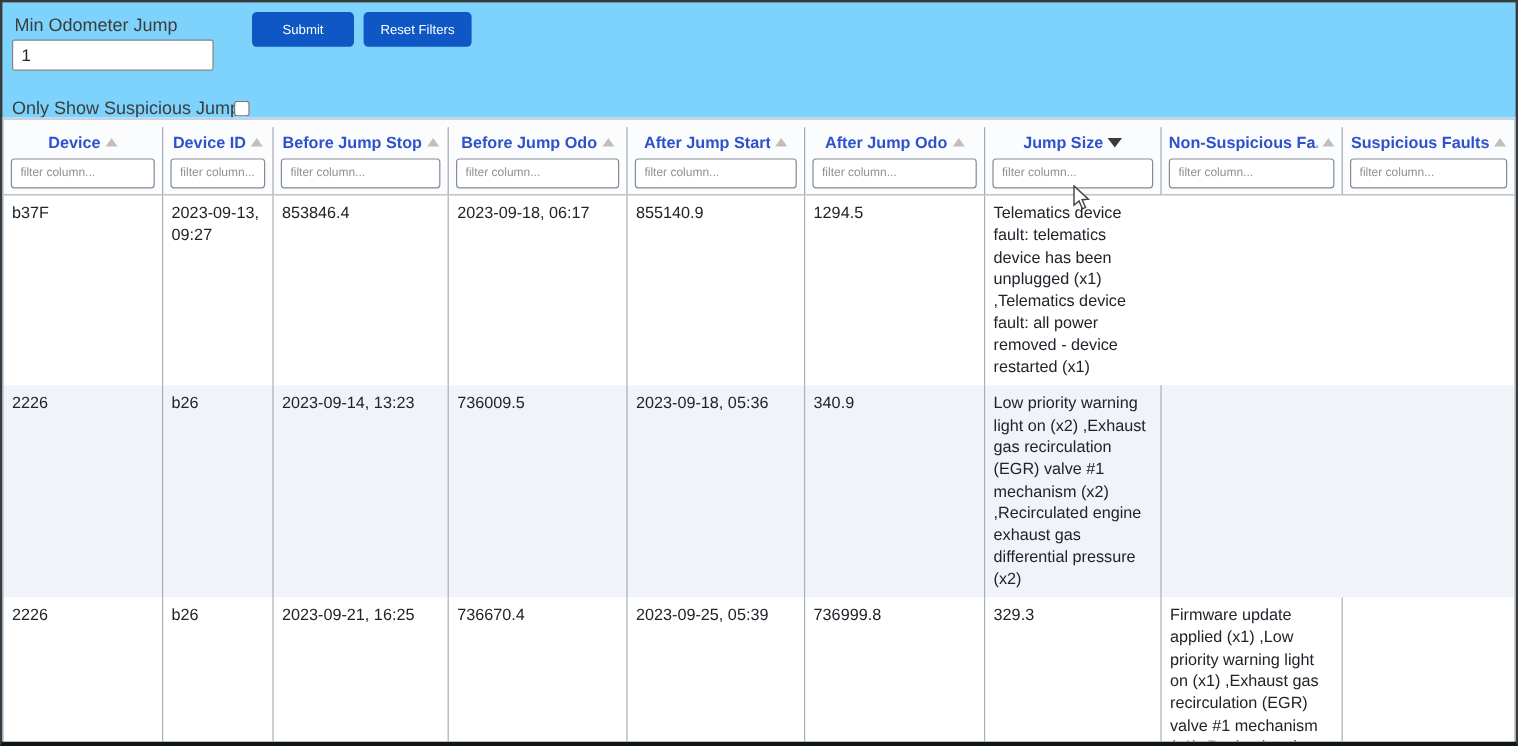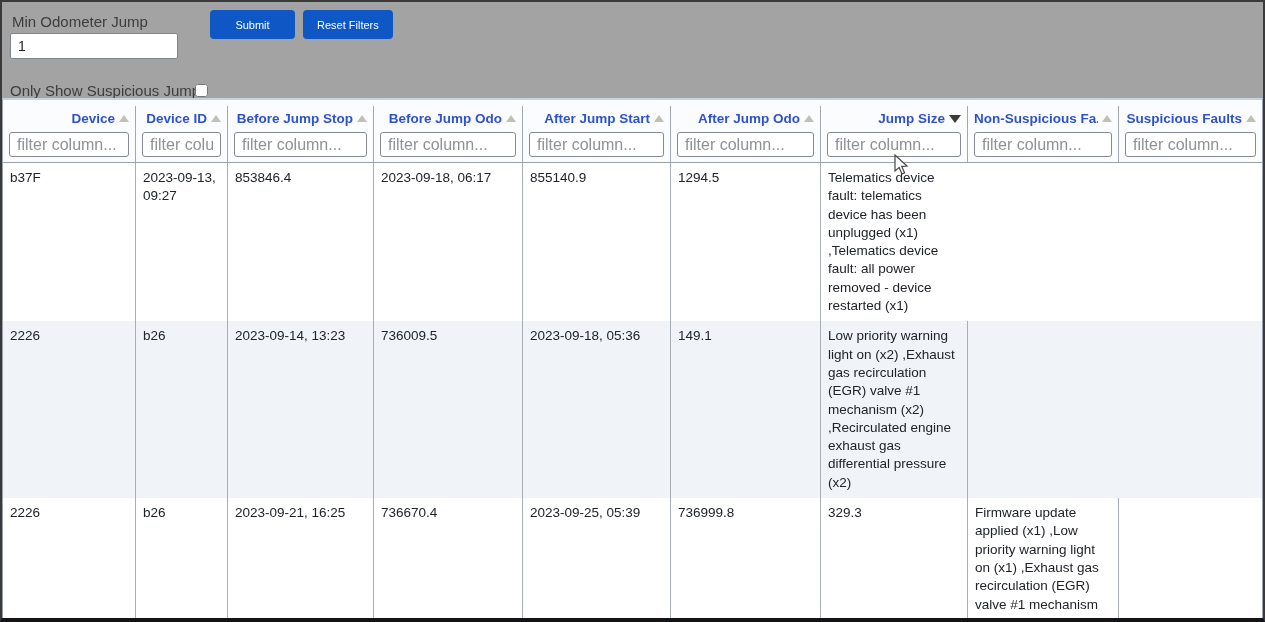--- a/index.html
+++ b/index.html
@@ -3,21 +3,21 @@
 <meta charset="utf-8">
 <style>
   * { box-sizing: border-box; margin: 0; padding: 0; }
   html, body { background:#e8e8e8; }
   body { font-family: "Liberation Sans", sans-serif; }
 
   .page {
     position: relative;
     width: 1265px;
     height: 622px;
-    background: #a3a3a3;
+    background: #7dd3fc;
     border: 2px solid #3a3a3a;
     border-bottom: 4px solid #141414;
     overflow: hidden;
   }
 
   
   .min-jump-label {
     position: absolute; left: 10px; top: 11px;
     font-size: 15px; color: #3d3d3d;
   }
@@ -66,21 +66,21 @@
     background: #fbfcfe;
     padding-top: 6px;
   }
   .hcell {
     border-right: 1px solid #a2a8b0;
     padding: 2px 6px 5px 6px;
     overflow: hidden;
   }
   .hcell:last-child { border-right: none; }
   .hlabel-row {
-    display: flex; align-items: center; justify-content: flex-end;
+    display: flex; align-items: center; justify-content: center;
     height: 21px;
   }
   .hlabel {
     font-size: 13.5px; font-weight: bold; color: #2f52cc;
     white-space: nowrap; overflow: hidden;
   }
   .sort-icon { width: 0; height: 0; flex: 0 0 auto; margin-left: 4px; }
   .sort-icon.asc {
     border-left: 5px solid transparent;
     border-right: 5px solid transparent;
@@ -89,21 +89,21 @@
   .sort-icon.desc {
     border-left: 6px solid transparent;
     border-right: 6px solid transparent;
     border-top: 8px solid #3a3a3a;
   }
   .filter-input {
     display: block;
     width: 100%; height: 25px;
     margin-top: 3px;
     border: 1px solid #868b93; border-radius: 3px;
-    font-size: 16px; padding: 0 7px;
+    font-size: 10px; padding: 0 7px;
     color: #555;
     font-family: "Liberation Sans", sans-serif;
   }
   .filter-input::placeholder { color: #8d9198; opacity: 1; }
 
   .body-rows .grid-row { background: #ffffff; }
   .body-rows .grid-row:nth-child(even) { background: #f0f4f9; }
   .body-rows .grid-row:nth-child(1) { min-height: 121px; }
   .body-rows .grid-row:nth-child(2) { min-height: 133px; }
   .body-rows .grid-row:nth-child(3) { min-height: 174px; }
@@ -212,21 +212,21 @@
           <div class="tcell">855140.9</div>
           <div class="tcell">1294.5</div>
           <div class="tcell">Telematics device fault: telematics device has been unplugged (x1) ,Telematics device fault: all power removed - device restarted (x1)</div>
         </div>
         <div class="grid-row">
           <div class="tcell">2226</div>
           <div class="tcell">b26</div>
           <div class="tcell">2023-09-14, 13:23</div>
           <div class="tcell">736009.5</div>
           <div class="tcell">2023-09-18, 05:36</div>
-          <div class="tcell">149.1</div>
+          <div class="tcell">340.9</div>
           <div class="tcell">Low priority warning light on (x2) ,Exhaust gas recirculation (EGR) valve #1 mechanism (x2) ,Recirculated engine exhaust gas differential pressure (x2)</div>
           <div class="tcell"></div>
         </div>
         <div class="grid-row">
           <div class="tcell">2226</div>
           <div class="tcell">b26</div>
           <div class="tcell">2023-09-21, 16:25</div>
           <div class="tcell">736670.4</div>
           <div class="tcell">2023-09-25, 05:39</div>
           <div class="tcell">736999.8</div>

